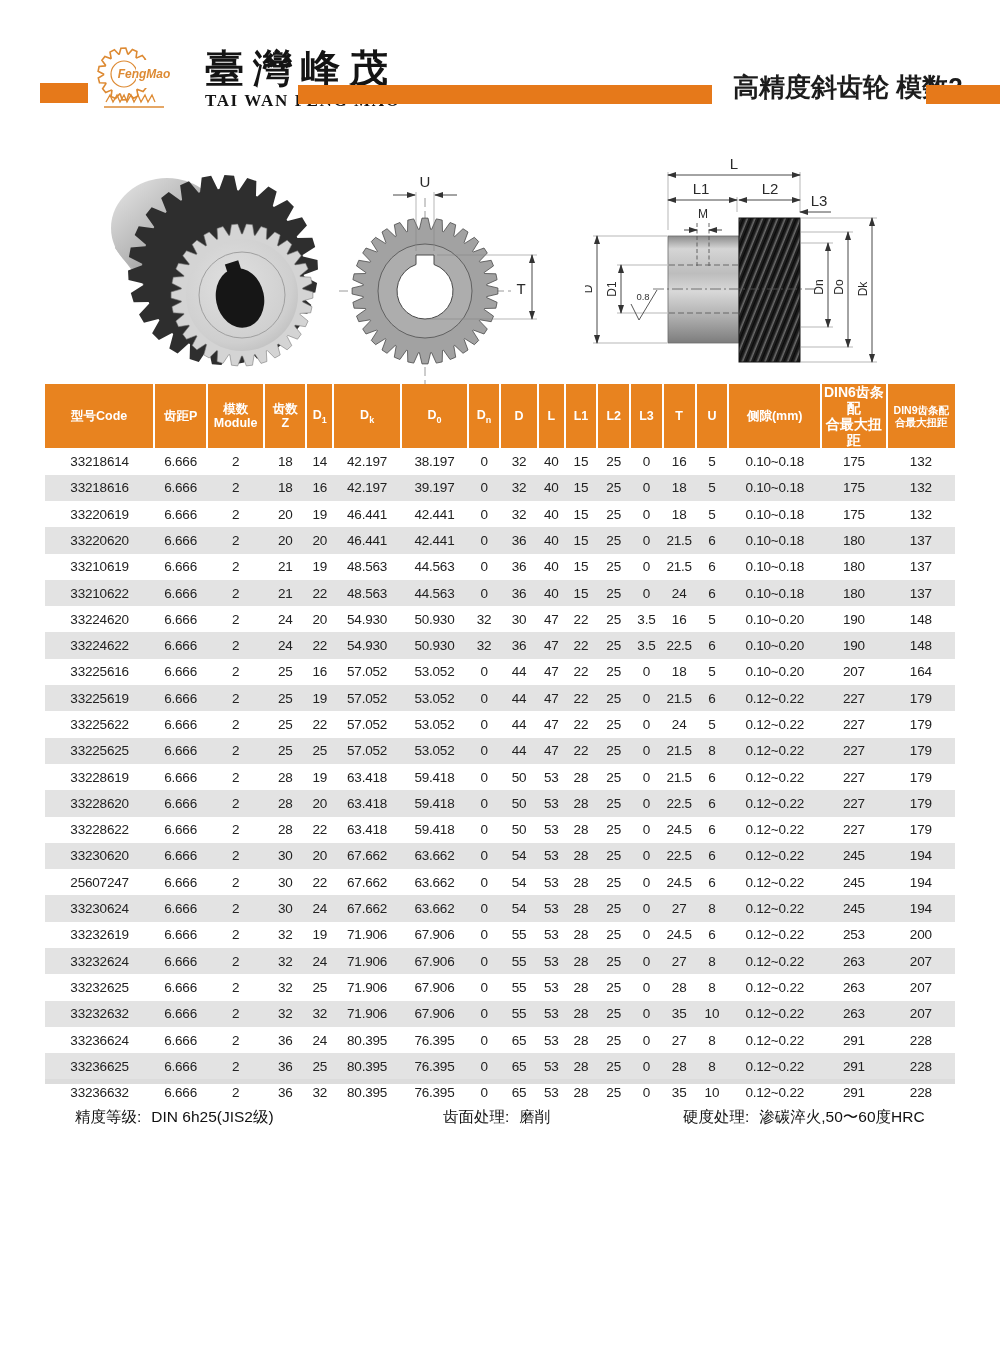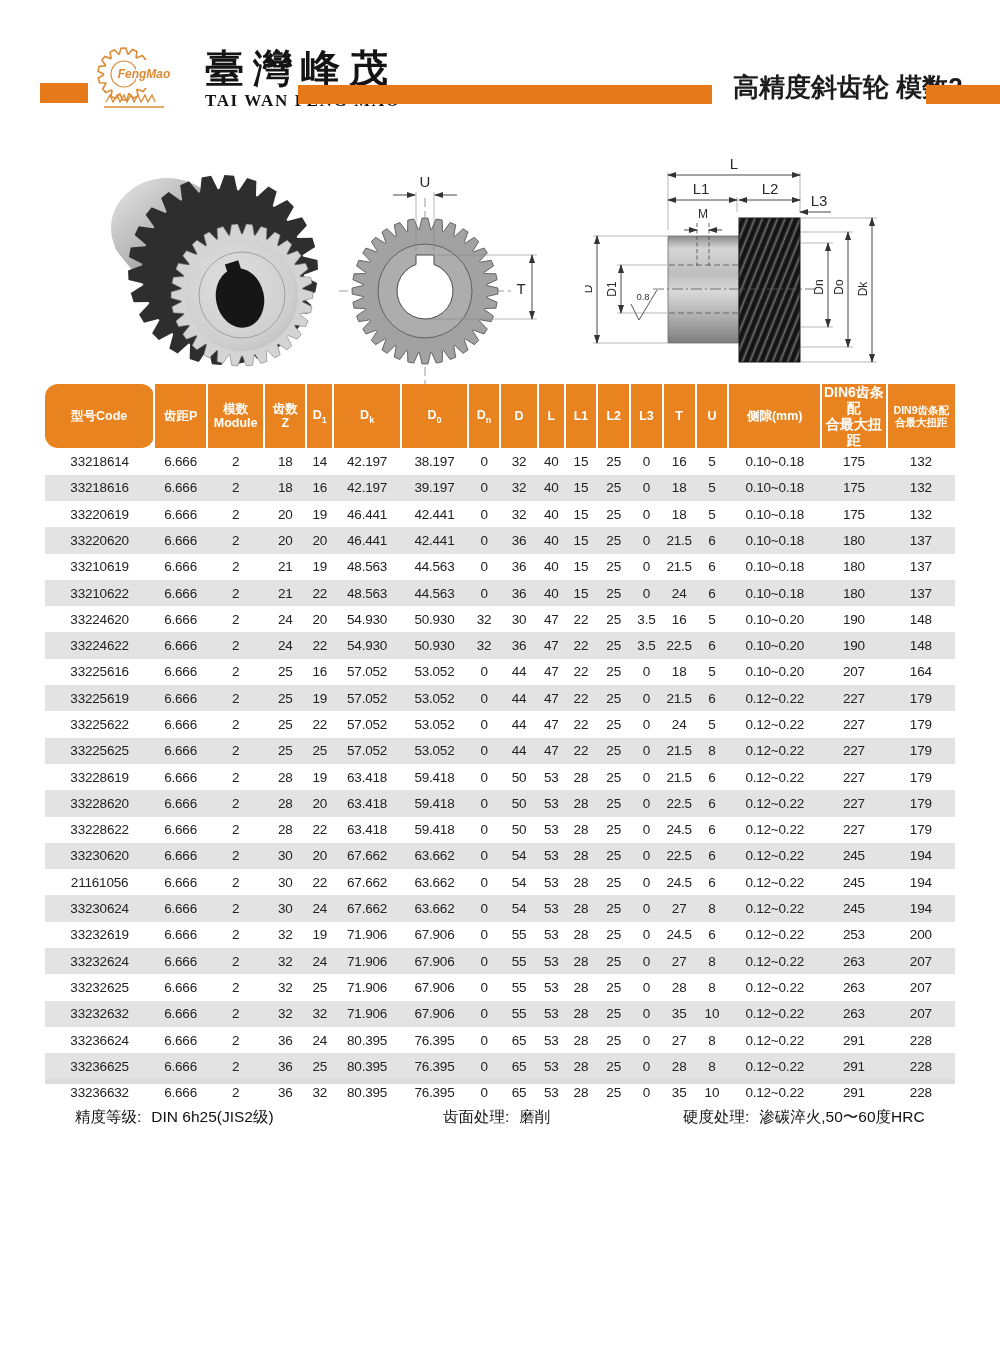--- a/index.html
+++ b/index.html
@@ -13,21 +13,21 @@
             letter-spacing:9px;color:#141414;line-height:1.05;white-space:nowrap;margin-top:7px;}
   .brand-en{font-family:"Liberation Serif",serif;font-weight:700;font-size:17px;
             letter-spacing:1.6px;color:#141414;margin-top:1px;white-space:nowrap;}
   .page-title{font-size:26px;font-weight:700;color:#1c1c1c;white-space:nowrap;}
   
   table.spec{position:absolute;left:45px;top:384px;width:910px;border-collapse:collapse;
              table-layout:fixed;}
   table.spec th{background:var(--hdr);color:#fff;font-size:12.5px;font-weight:700;
                 height:37px;padding:0 1px;line-height:1.15;border-left:2px solid #fff;
                 vertical-align:middle;}
-  table.spec th:first-child{border-left:none;border-radius:13px;}
+  table.spec th:first-child{border-left:none;}
   table.spec th sub{font-size:9px;}
   table.spec td{font-size:13.5px;color:#222;text-align:center;height:26.3px;padding:0;
                 letter-spacing:-0.2px;white-space:nowrap;overflow:hidden;}
   table.spec tr.alt{background:var(--alt);}
   .tbl-bottom{background:#DCDCDC;}
   
   .note-col{position:absolute;font-size:15.5px;font-weight:400;color:#111;line-height:30px;
             white-space:nowrap;}
   .note-col .lab{margin-right:10px;}
   
@@ -555,21 +555,21 @@
           <td>28</td>
           <td>25</td>
           <td>0</td>
           <td>22.5</td>
           <td>6</td>
           <td>0.12~0.22</td>
           <td>245</td>
           <td>194</td>
         </tr>
         <tr>
-          <td>21161056</td>
+          <td>25607247</td>
           <td>6.666</td>
           <td>2</td>
           <td>30</td>
           <td>22</td>
           <td>67.662</td>
           <td>63.662</td>
           <td>0</td>
           <td>54</td>
           <td>53</td>
           <td>28</td>

